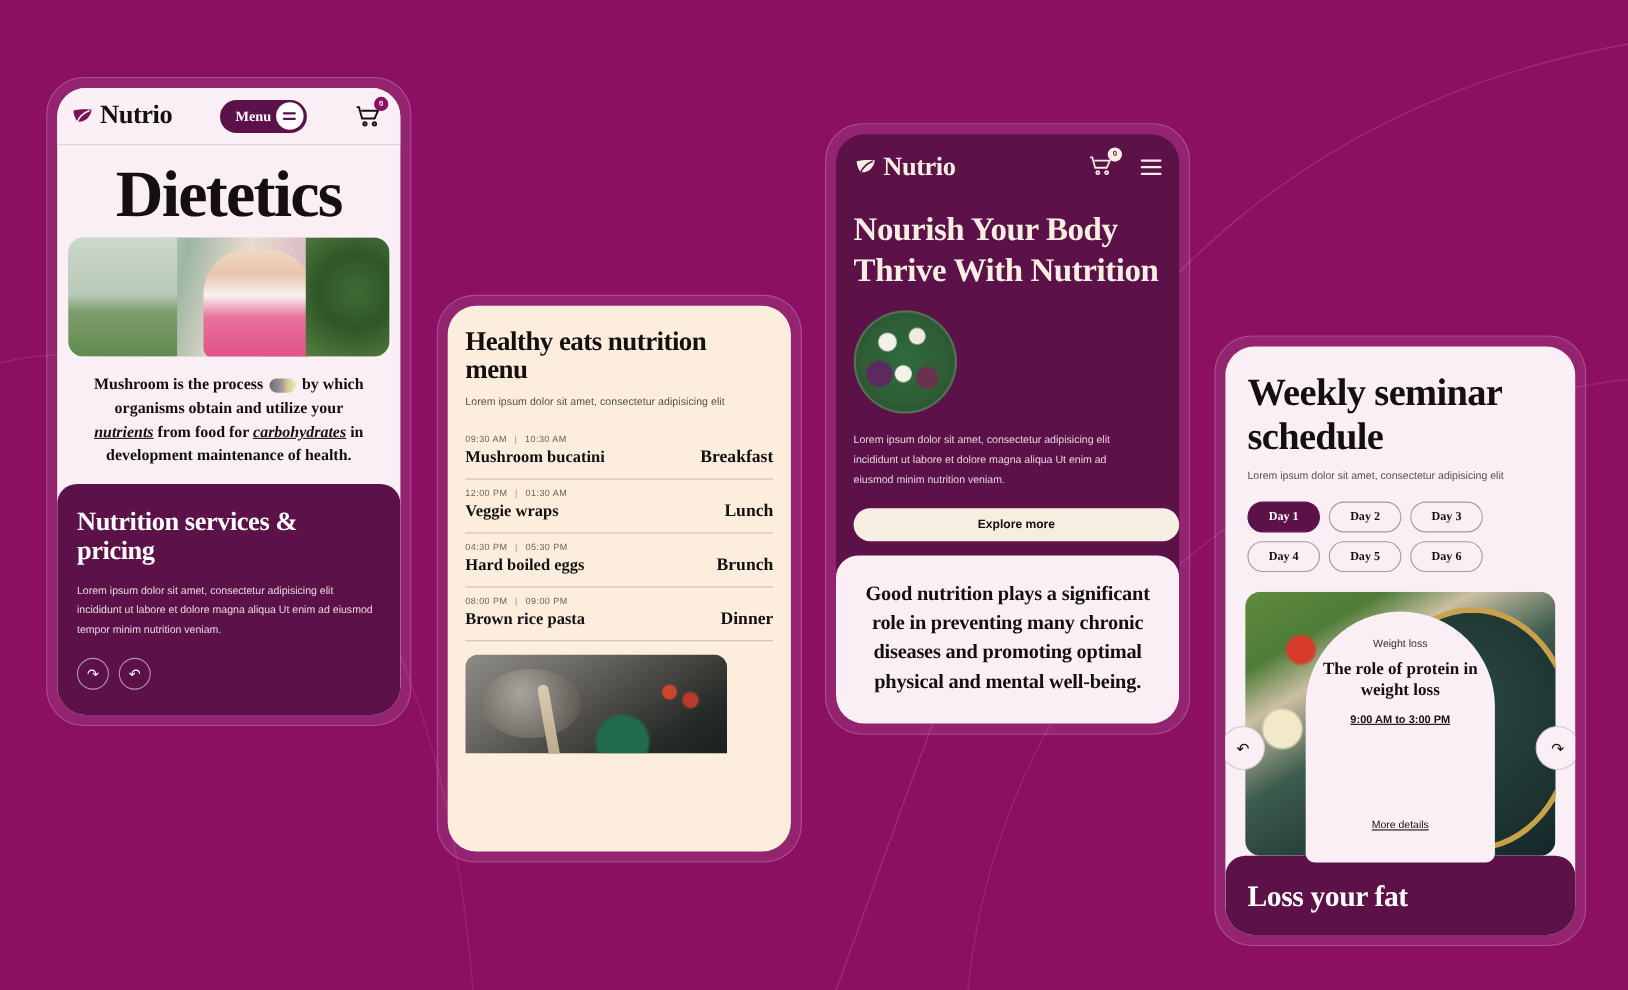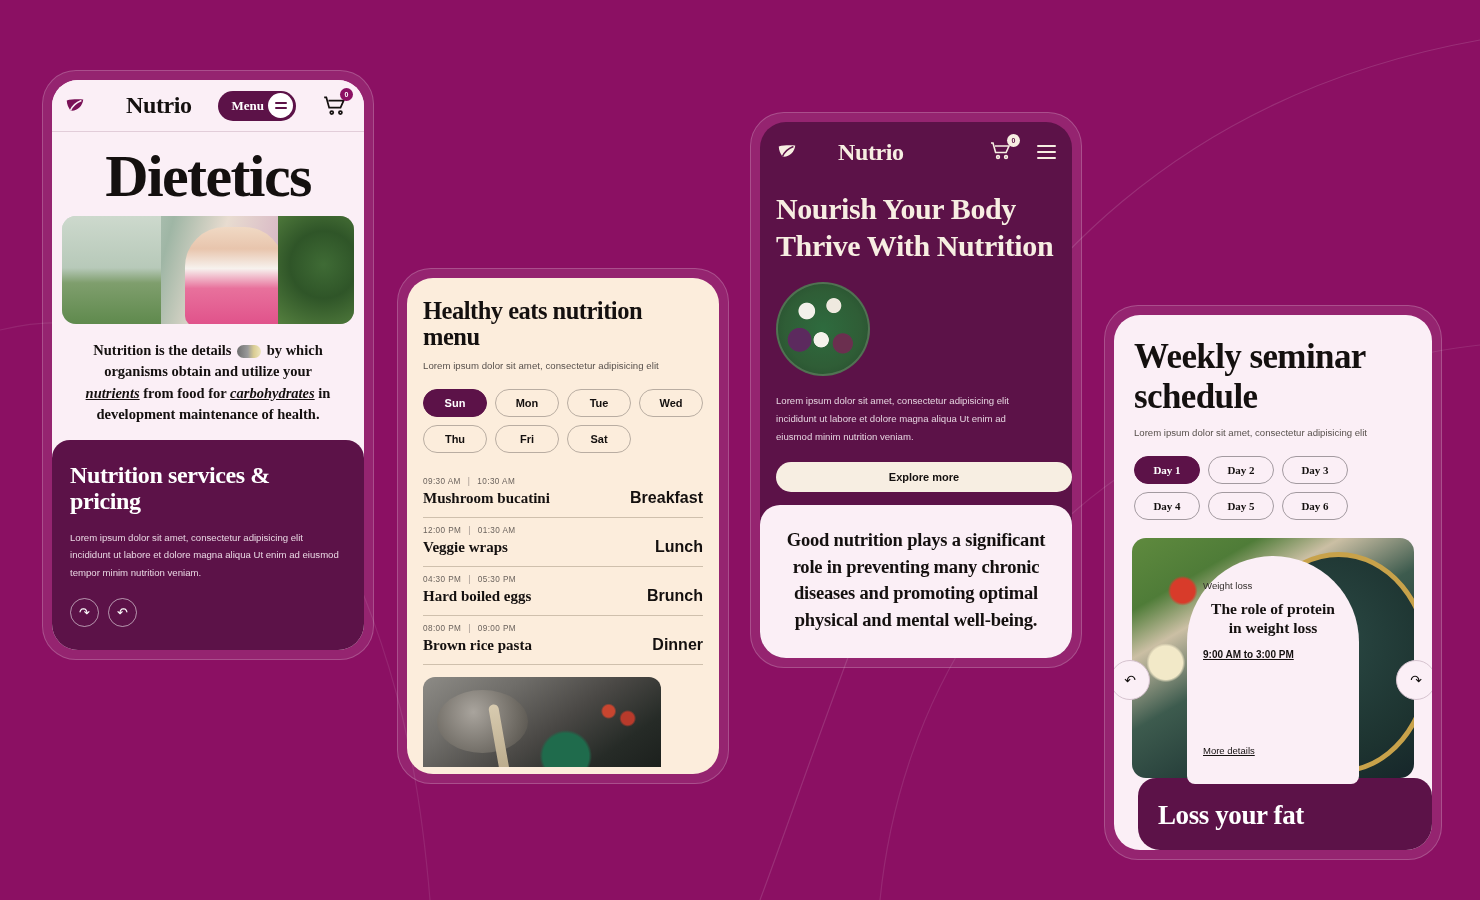--- a/index.html
+++ b/index.html
@@ -32,21 +32,21 @@
   #phone1 { left: 42px; top: 70px; width: 332px; height: 590px; }
   #phone1 .screen { background: #FBEFF6; display: flex; flex-direction: column; }
   .p1-header {
     height: 52px; flex: 0 0 52px;
     display: flex; align-items: center; justify-content: space-between;
     padding: 0 14px 0 12px;
     border-bottom: 1px solid #e2cdd9;
     background: #FBEFF6;
   }
   .brand { display: flex; align-items: center; gap: 5px; }
-  .brand-name { font-family: "Liberation Serif", serif; font-weight: bold; font-size: 24px; letter-spacing: -0.4px; color: #14100f; margin-left: 35px; }
+  .brand-name { font-family: "Liberation Serif", serif; font-weight: bold; font-size: 24px; letter-spacing: -0.4px; color: #14100f; }
   .brand-name.light { color: #F7EEE2; }
   .menu-pill {
     display: flex; align-items: center; gap: 4px;
     background: #5C1248; border-radius: 999px;
     height: 30px; padding: 0 3px 0 14px; justify-content: space-between;
   }
   .menu-pill .lbl { font-family: "Liberation Serif", serif; font-weight: bold; font-size: 13px; color: #fff; }
   .menu-circle {
     width: 25px; height: 25px; border-radius: 50%; background: #fff;
     display: flex; flex-direction: column; align-items: center; justify-content: center; gap: 3px;
@@ -133,21 +133,21 @@
     font-size: 11px; font-weight: bold; color: #14100f; background: transparent;
   }
   .chip.active { background: #5C1248; color: #fff; border-color: #5C1248; }
   .meal-list { margin-top: 16px; }
   .meal-row { padding: 8px 0 10px; border-bottom: 1px solid #cfc0ad; }
   .meal-row:last-child { border-bottom: 1px solid #cfc0ad; }
   .meal-times { font-size: 8.2px; color: #6b635d; letter-spacing: 0.4px; }
   .meal-times .sep { margin: 0 7px; color: #9c928b; }
   .meal-main { display: flex; justify-content: space-between; align-items: baseline; margin-top: 3px; }
   .meal-name { font-family: "Liberation Serif", serif; font-weight: bold; font-size: 15px; color: #14100f; }
-  .meal-type { font-family: Liberation Sans, sans-serif; font-weight: bold; font-size: 16px; color: #14100f; }
+  .meal-type { font-family: Liberation Serif, serif; font-weight: bold; font-size: 16px; color: #14100f; }
   .p2-photo {
     margin-top: 12px; height: 90px; border-radius: 12px 12px 0 0; overflow: hidden;
     width: 238px;
     background:
       radial-gradient(circle at 78% 38%, #c8452f 0%, #c8452f 3%, transparent 4%),
       radial-gradient(circle at 86% 46%, #b83a2b 0%, #b83a2b 3%, transparent 4%),
       radial-gradient(circle at 60% 88%, #1f6b4c 0%, #1f6b4c 14%, transparent 16%),
       linear-gradient(145deg, #8d8b86 0%, #6f6d69 28%, #4a4845 55%, #262b27 80%, #1c201d 100%);
     position: relative;
   }
@@ -223,41 +223,41 @@
   }
   .p4-photo::before {
     content:''; position:absolute; right:-6%; top:6%; width:62%; height:88%;
     border-radius:50%; border: 5px solid #c8a24a;
     background: radial-gradient(circle at 40% 40%, #2b4a45 0%, #1d3330 70%, #16262a 100%);
   }
   .arch-card {
     position: absolute; left: 50%; transform: translateX(-50%);
     top: 18px; width: 172px; height: 228px;
     background: #FBEFF6; border-radius: 86px 86px 8px 8px;
-    display: flex; flex-direction: column; 
-    padding: 24px 16px 16px; z-index: 3;
+    display: flex; flex-direction: column; align-items: center;
+    padding: 24px 3px 16px; z-index: 3;
   }
   .arch-tag { font-size: 9.6px; color: #35302e; }
   .arch-title {
     font-family: "Liberation Serif", serif; font-weight: bold;
     font-size: 15.5px; line-height: 1.2; text-align: center; color: #14100f; margin-top: 9px;
   }
   .arch-time { font-size: 10px; color: #14100f; margin-top: 12px; text-decoration: underline; font-weight: bold; }
   .arch-more { margin-top: auto; font-size: 9.5px; color: #14100f; text-decoration: underline; padding-bottom: 12px; }
   .nav-circ {
     position: absolute; top: 122px; width: 40px; height: 40px; border-radius: 50%;
     background: #FBEFF6; border: 1px solid #d6c3cf;
     display: flex; align-items: center; justify-content: center;
     font-size: 14px; color: #14100f; z-index: 4;
   }
   .nav-prev { left: -22px; }
   .nav-next { right: -22px; }
   .p4-dark {
     margin-top: auto; background: #5C1248; color: #fff;
-    border-radius: 18px 18px 22px 22px; padding: 22px 20px 0; height: 72px; flex: 0 0 72px; margin-left: 24px;
+    border-radius: 18px 18px 22px 22px; padding: 22px 20px 0; height: 72px; flex: 0 0 72px;
   }
   .p4-dark h2 { font-family: "Liberation Serif", serif; font-weight: bold; font-size: 27px; letter-spacing: -0.4px; }
 </style>
 </head>
 <body>
 
 <svg class="bg-curves" viewBox="0 0 1480 900" preserveAspectRatio="none">
   <path d="M1480 40 C1200 90 1000 260 900 520 C830 700 790 820 760 900" fill="none" stroke="rgba(255,255,255,0.13)" stroke-width="1.2"></path>
   <path d="M880 900 C900 700 1010 520 1200 430 C1330 370 1430 350 1480 345" fill="none" stroke="rgba(255,255,255,0.10)" stroke-width="1.2"></path>
   <path d="M0 330 C120 300 250 360 330 520 C400 660 420 780 430 900" fill="none" stroke="rgba(255,255,255,0.09)" stroke-width="1.2"></path>
@@ -294,21 +294,21 @@
     </div>
 
     <div class="p1-title">Dietetics</div>
 
     <div class="p1-media media-kitchen">
       <div class="media-person"></div>
       <div class="play-btn"></div>
     </div>
 
     <div class="p1-body">
-      <span>Nutrition is the details</span>
+      <span>Mushroom is the process</span>
       <span class="inline-pill"></span>
       <span>by which organisms obtain and utilize your</span>
       <u>nutrients</u>
       <span>from food for</span>
       <u>carbohydrates</u>
       <span>in development maintenance of health.</span>
     </div>
 
     <div class="p1-dark">
       <h2>Nutrition services &amp; pricing</h2>
@@ -319,29 +319,20 @@
       </div>
     </div>
   </div>
 </div>
 
 <div class="phone" id="phone2">
   <div class="screen">
     <div class="p2-title">Healthy eats nutrition menu</div>
     <div class="p2-sub">Lorem ipsum dolor sit amet, consectetur adipisicing elit</div>
 
-    <div class="chips">
-      <span class="chip active">Sun</span>
-      <span class="chip">Mon</span>
-      <span class="chip">Tue</span>
-      <span class="chip">Wed</span>
-      <span class="chip">Thu</span>
-      <span class="chip">Fri</span>
-      <span class="chip">Sat</span>
-    </div>
 
     <div class="meal-list">
       <div class="meal-row">
         <div class="meal-times">
           <span>09:30 AM</span><span class="sep">|</span><span>10:30 AM</span>
         </div>
         <div class="meal-main">
           <span class="meal-name">Mushroom bucatini</span>
           <span class="meal-type">Breakfast</span>
         </div>

